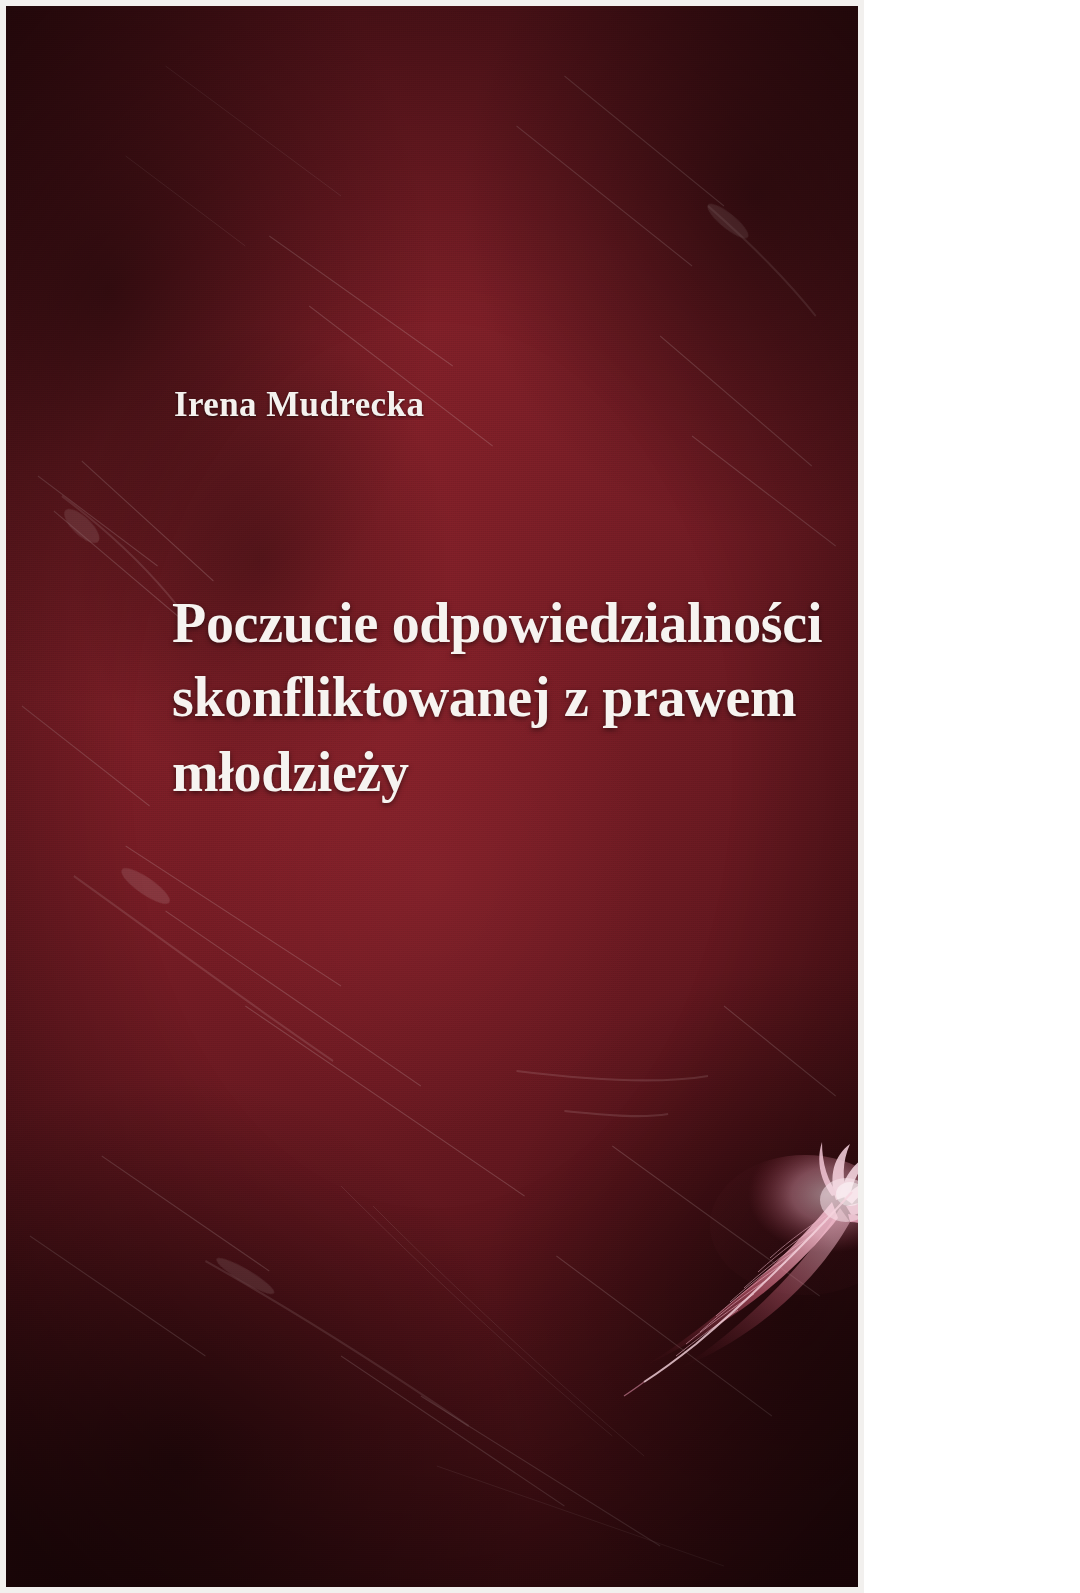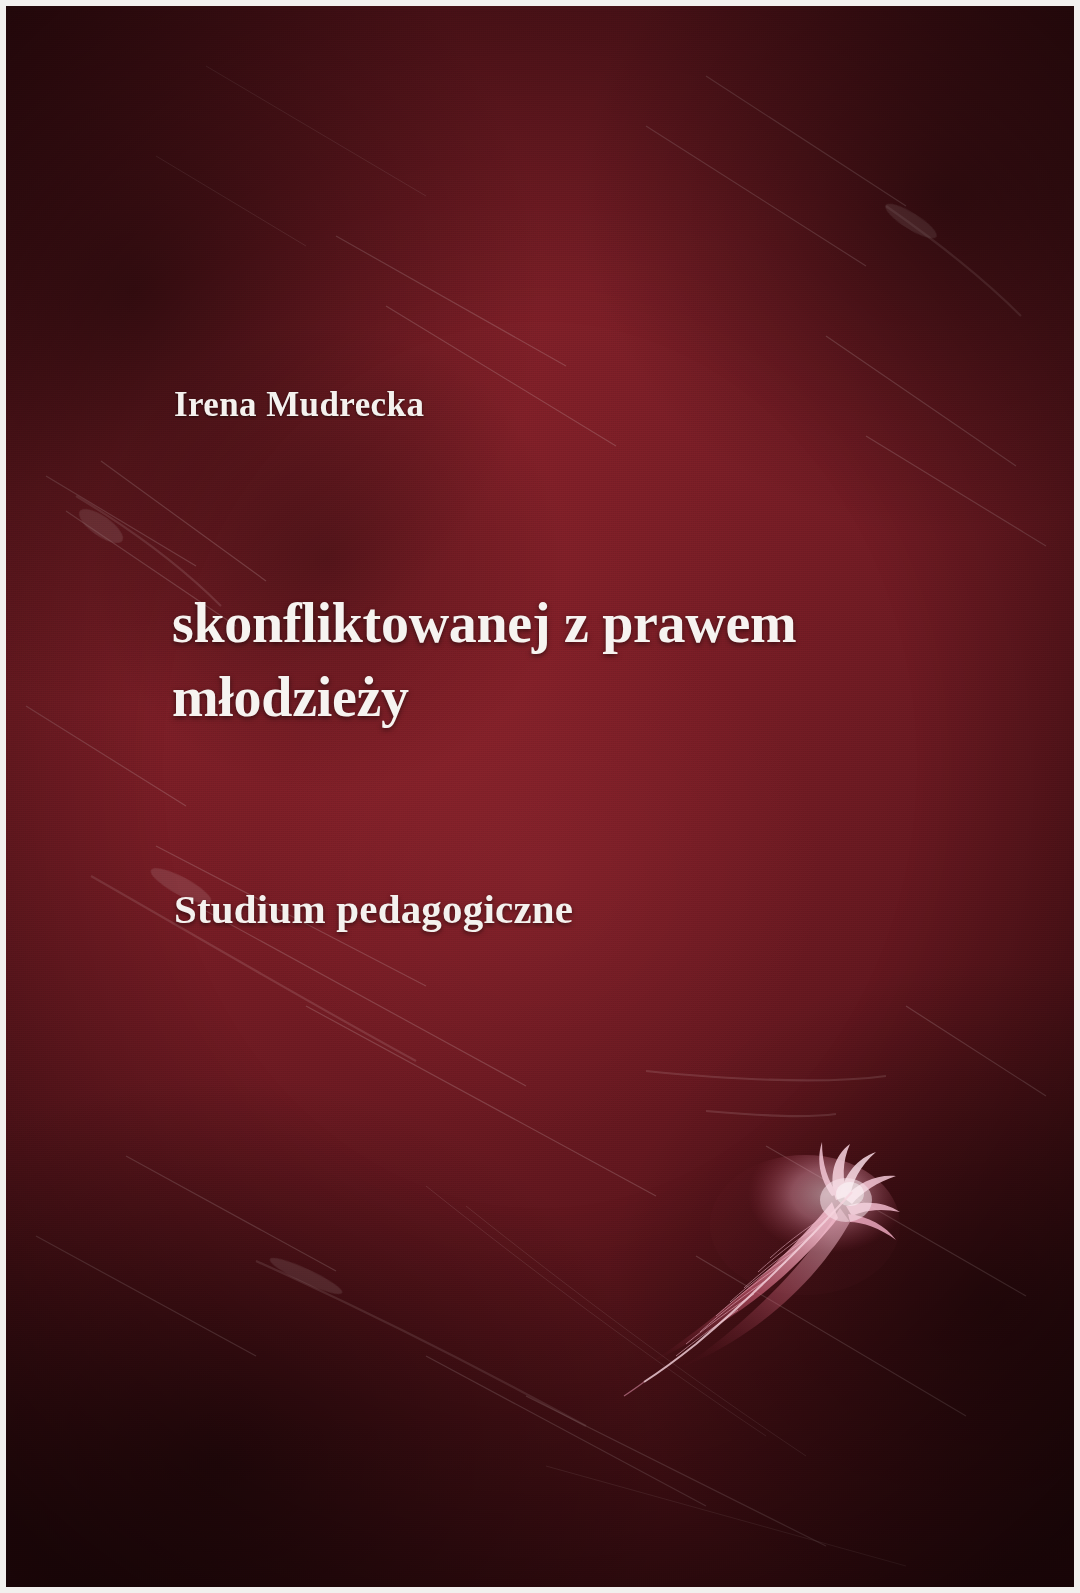--- a/index.html
+++ b/index.html
@@ -2,21 +2,21 @@
 <html><head>
 <meta charset="utf-8">
 <style>
   html, body {
     margin: 0;
     padding: 0;
     background: #ffffff;
   }
   #cover {
     position: relative;
-    width: 1080px;
+    width: 864px;
     height: 1593px;
     overflow: hidden;
     background: #6d1a22;
     font-family: "Liberation Serif", serif;
   }
 
   
   .scan-edge {
     position: absolute;
     inset: 0;
@@ -227,21 +227,21 @@
       <path d="M44 252 C36 258 30 262 24 266" stroke="#d98ba3" stroke-width="1.3" fill="none" opacity="0.6"></path>
     </svg>
   </div>
 
   <div class="vignette"></div>
 
   <div class="text-layer">
     <div class="author">Irena Mudrecka</div>
 
     <div class="title">
+      <span class="line">Poczucie odpowiedzialności</span>
       <span class="line">skonfliktowanej z prawem</span>
       <span class="line">młodzieży</span>
     </div>
 
-    <div class="subtitle">Studium pedagogiczne</div>
   </div>
 
   <div class="scan-edge"></div>
 </div>
 
 </body></html>

